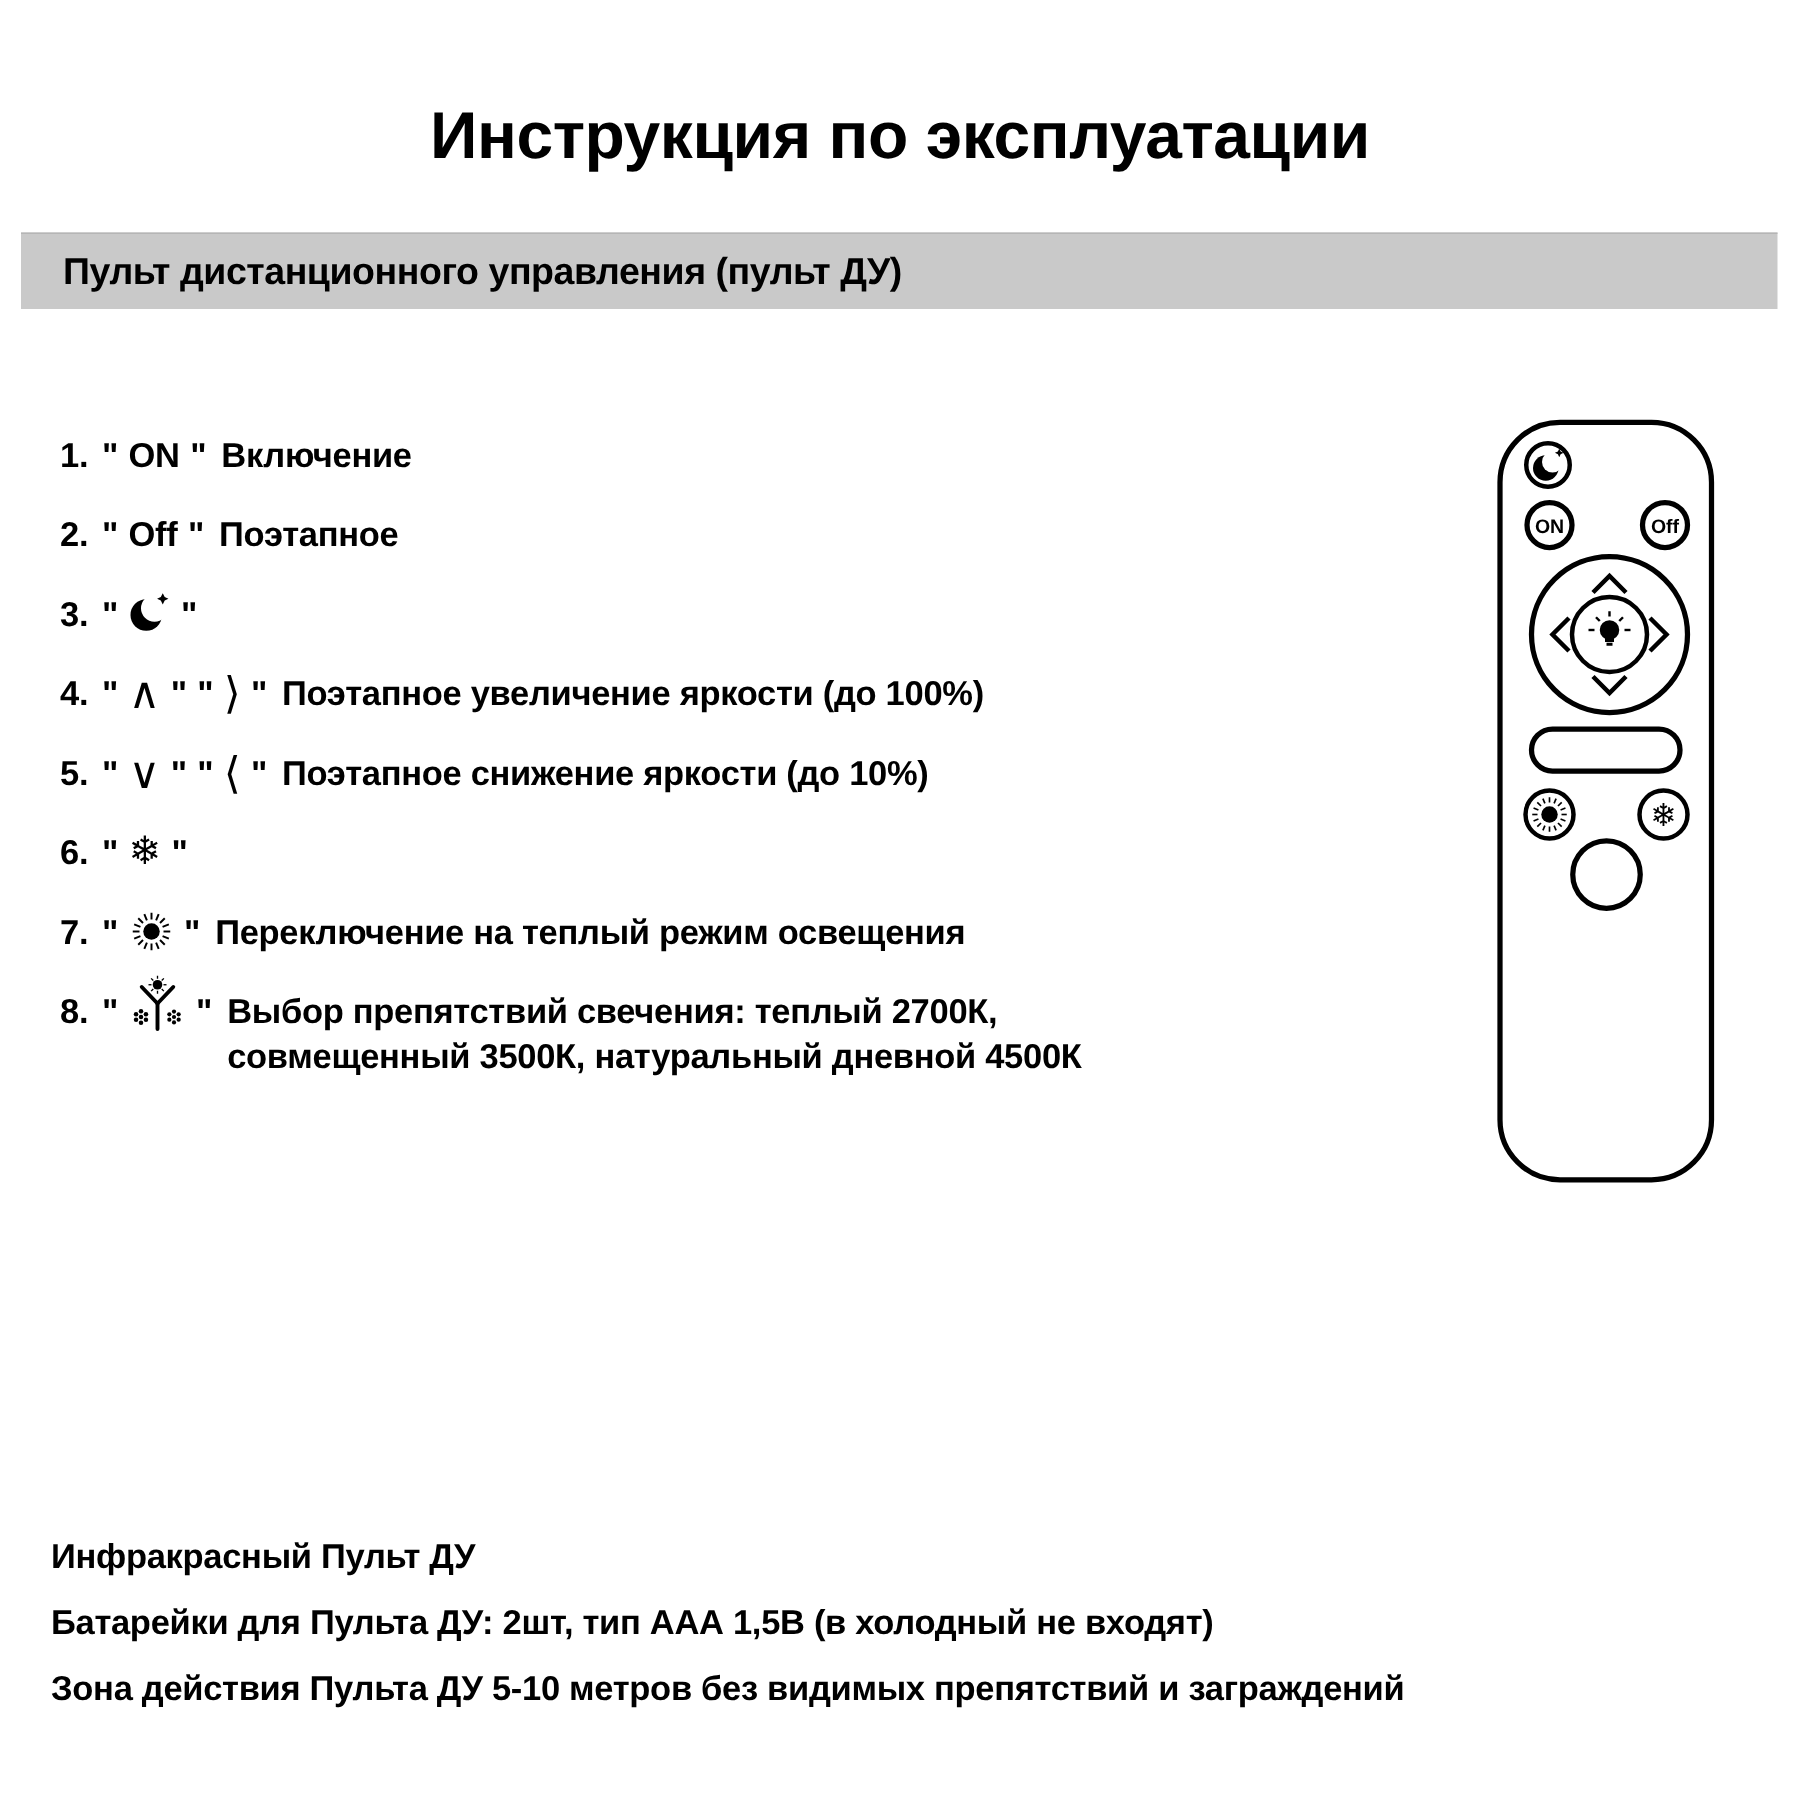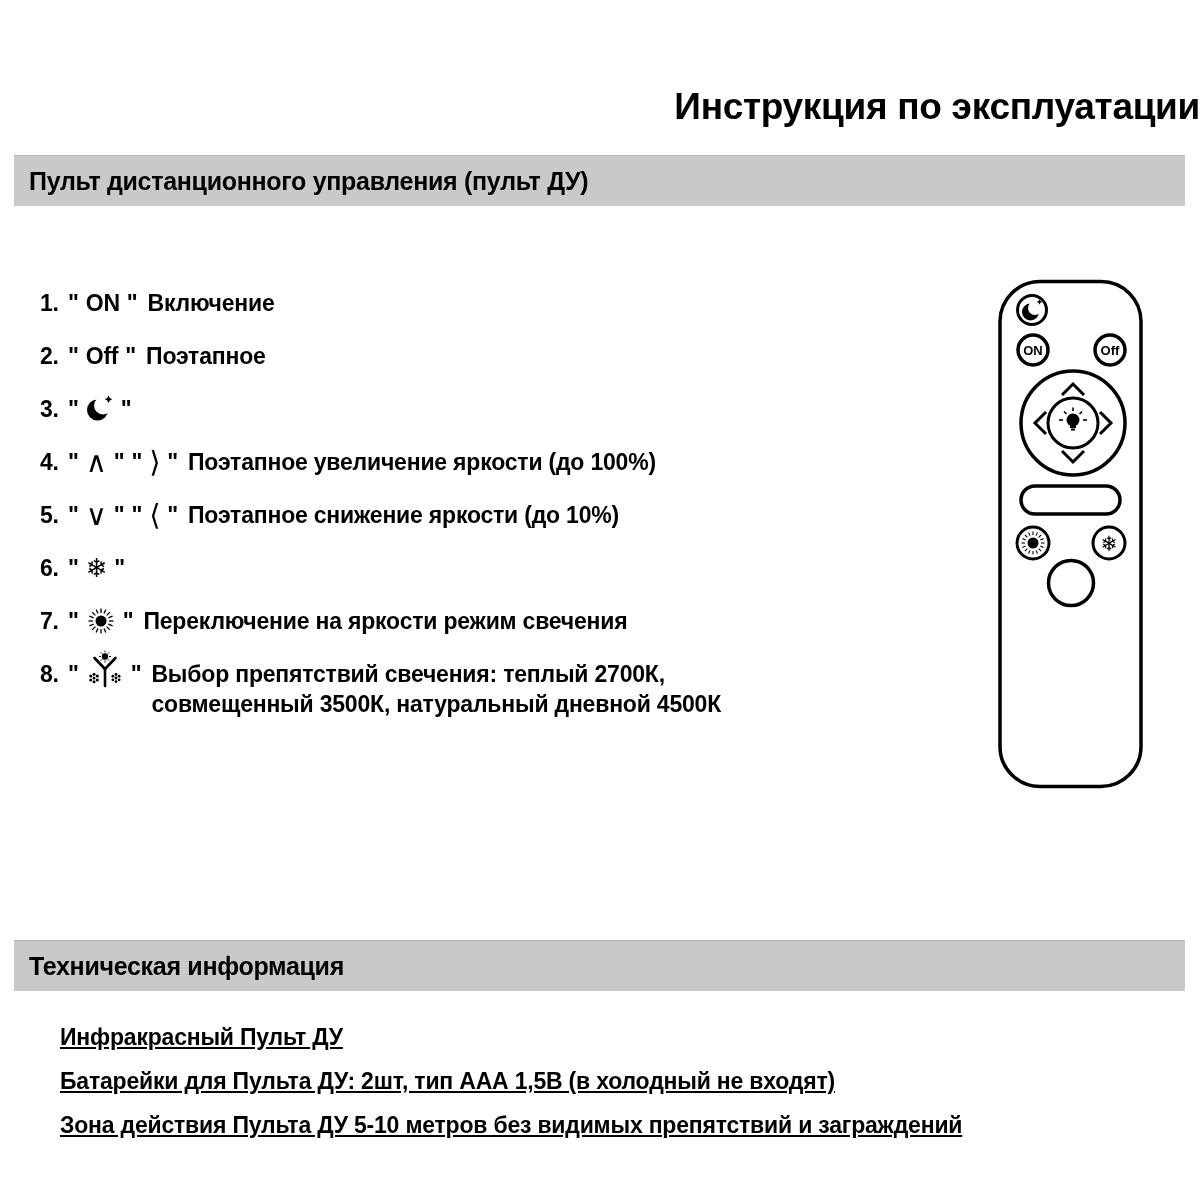--- a/index.html
+++ b/index.html
@@ -6,28 +6,28 @@
   .page{
     position:relative;
     width:1200px;height:1200px;
     background:#ffffff;
     font-family:"Liberation Sans", sans-serif;
     color:#000;
     overflow:hidden;
   }
   .page-title{
     position:absolute;left:0;top:66px;width:1200px;
-    text-align:right;
-    font-size:37px;font-weight:bold;letter-spacing:-0.3px;margin-top:20px;
+    text-align:center;
+    font-size:44px;font-weight:bold;letter-spacing:-0.3px;
   }
   .section-bar{
     position:absolute;left:14px;width:1171px;height:51px;
     background:#c9c9c9;border-top:1px solid #b5b5b5;
     display:flex;align-items:center;
-    padding-left:15px;box-sizing:border-box;
+    padding-left:28px;box-sizing:border-box;
     font-size:25px;font-weight:bold;letter-spacing:-0.3px;
   }
   .bar-remote{top:155px;}
   .bar-tech{top:940px;}
   .func-list{
     position:absolute;left:40px;top:288px;width:920px;
     display:flex;flex-direction:column;
   }
   .row{
     display:flex;align-items:flex-start;
@@ -44,22 +44,22 @@
     font-family:"DejaVu Sans", sans-serif;
     font-weight:normal;display:inline-block;line-height:1;
   }
   .chev{font-size:29px;}
   .flake{font-size:26px;}
   .desc{flex:1 1 auto;}
   .desc-gap{margin-left:0;}
   .svg-icon{display:inline-block;vertical-align:middle;}
   .remote-wrap{position:absolute;left:997px;top:279px;width:147px;height:512px;}
   .tech-lines{
-    position:absolute;left:60px;top:1022px;width:1130px;
-    font-size:23px;font-weight:bold;letter-spacing:-0.2px;text-decoration:underline;
+    position:absolute;left:34px;top:1022px;width:1130px;
+    font-size:23px;font-weight:bold;letter-spacing:-0.2px;
   }
   .tech-lines .tline{line-height:30px;margin-bottom:14px;}
 </style>
 </head>
 <body>
 
 <div class="page">
 
   <div class="page-title">Инструкция по эксплуатации</div>
 
@@ -165,21 +165,21 @@
               <line x1="15" y1="2.5" x2="15" y2="7"></line>
                 <line x1="15" y1="23" x2="15" y2="27.5"></line>
               <line x1="2.5" y1="15" x2="7" y2="15"></line>
                 <line x1="23" y1="15" x2="27.5" y2="15"></line>
             </g>
           </g>
           <circle cx="15" cy="15" r="5.5" fill="#000"></circle>
         </svg>
         <span class="q">"</span>
       </span>
-      <span class="desc">Переключение на яркости режим свечения</span>
+      <span class="desc">Переключение на теплый режим освещения</span>
     </div>
 
     <div class="row">
       <span class="num">8.</span>
       <span class="keys">
         <span class="q">"</span>
         <svg class="svg-icon" width="38" height="42" viewBox="0 0 38 42" style="margin-top:-6px;">
           <g stroke="#000" stroke-width="2.6" stroke-linecap="round">
             <line x1="19" y1="19" x2="19" y2="36"></line>
             <line x1="19" y1="19" x2="8.5" y2="8"></line>
@@ -309,23 +309,20 @@
 
       <g>
         <circle cx="112" cy="264" r="16" fill="#fff" stroke="#000" stroke-width="3"></circle>
         <text x="112" y="271.5" text-anchor="middle" font-size="21" font-family="DejaVu Sans, sans-serif">❄</text>
       </g>
 
       <circle cx="74" cy="304" r="22.5" fill="#fff" stroke="#000" stroke-width="3.5"></circle>
     </svg>
   </div>
 
-  <div class="section-bar bar-tech">
-    <span>Техническая информация</span>
-  </div>
 
   <div class="tech-lines">
     <div class="tline">Инфракрасный Пульт ДУ</div>
     <div class="tline">Батарейки для Пульта ДУ: 2шт, тип ААА 1,5В (в холодный не входят)</div>
     <div class="tline">Зона действия Пульта ДУ 5-10 метров без видимых препятствий и заграждений</div>
   </div>
 
 </div>
 
 </body></html>

